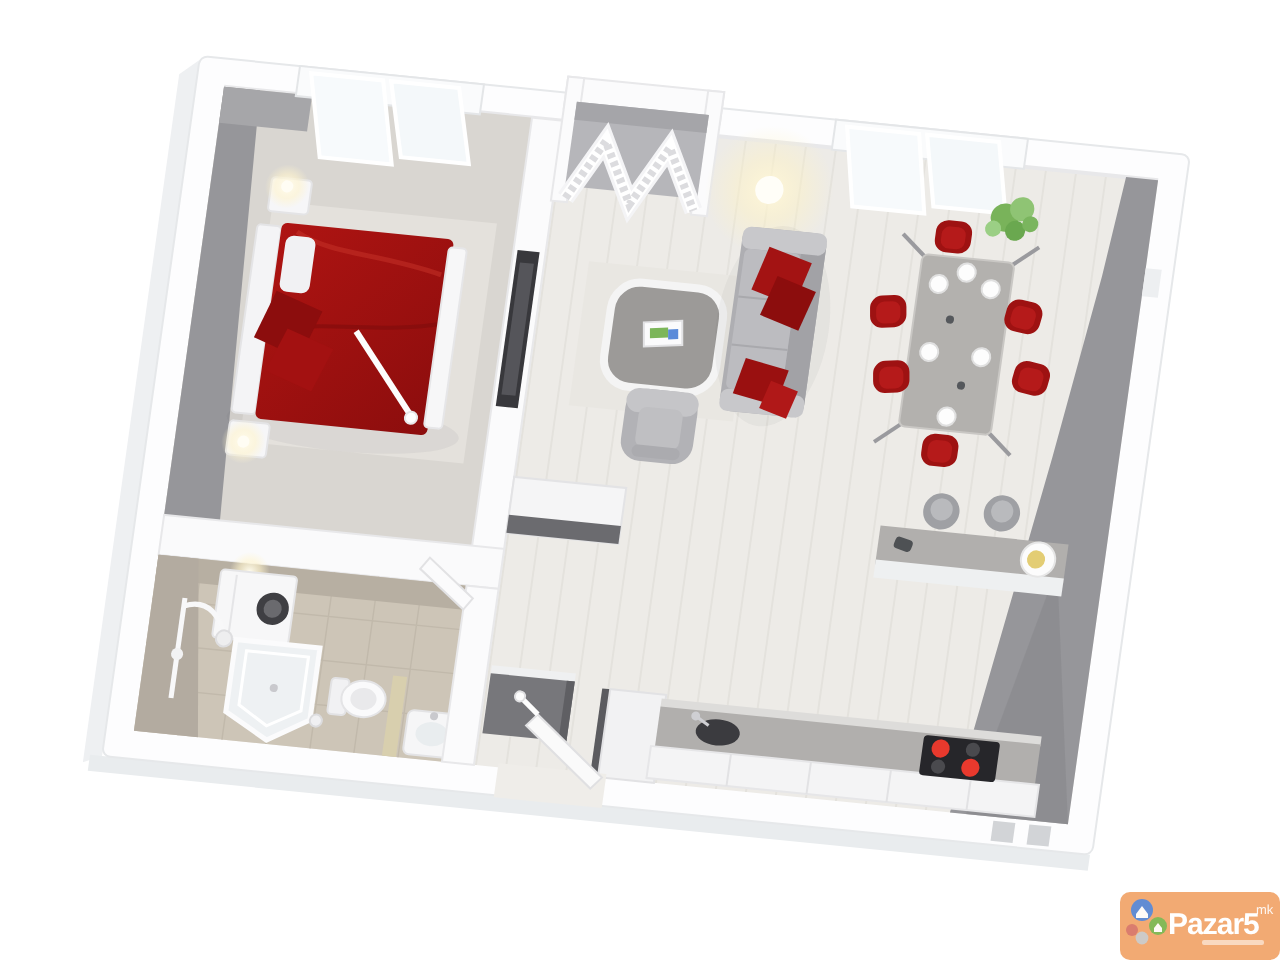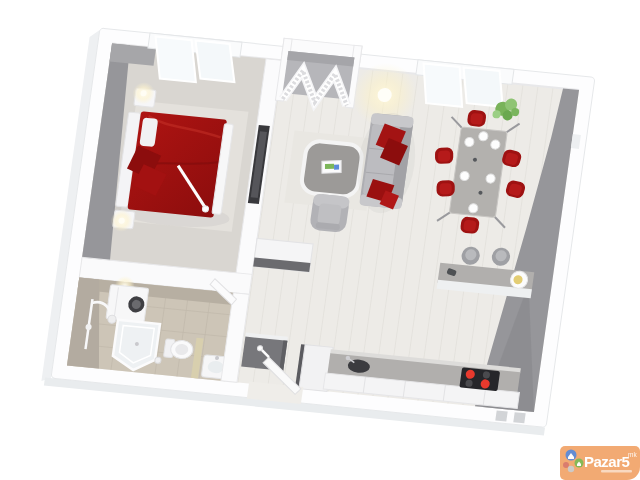--- a/index.html
+++ b/index.html
@@ -1,18 +1,18 @@
 <!DOCTYPE html>
 <html><head>
 <meta charset="utf-8">
 <style>
   html,body { margin:0; padding:0; background:#ffffff; }
   .stage {
     position:relative; width:640px; height:480px; background:#ffffff;
-    overflow:hidden; font-family:"Liberation Sans", sans-serif;border-radius:13px;
+    overflow:hidden; font-family:"Liberation Sans", sans-serif;
   }
   .stage svg { position:absolute; left:0; top:0; }
   text { font-family:"Liberation Sans", sans-serif; }
 </style>
 </head>
 <body>
 
 <div class="stage">
 <svg width="640" height="480" viewBox="0 0 640 480" xmlns="http://www.w3.org/2000/svg">
   <defs>

